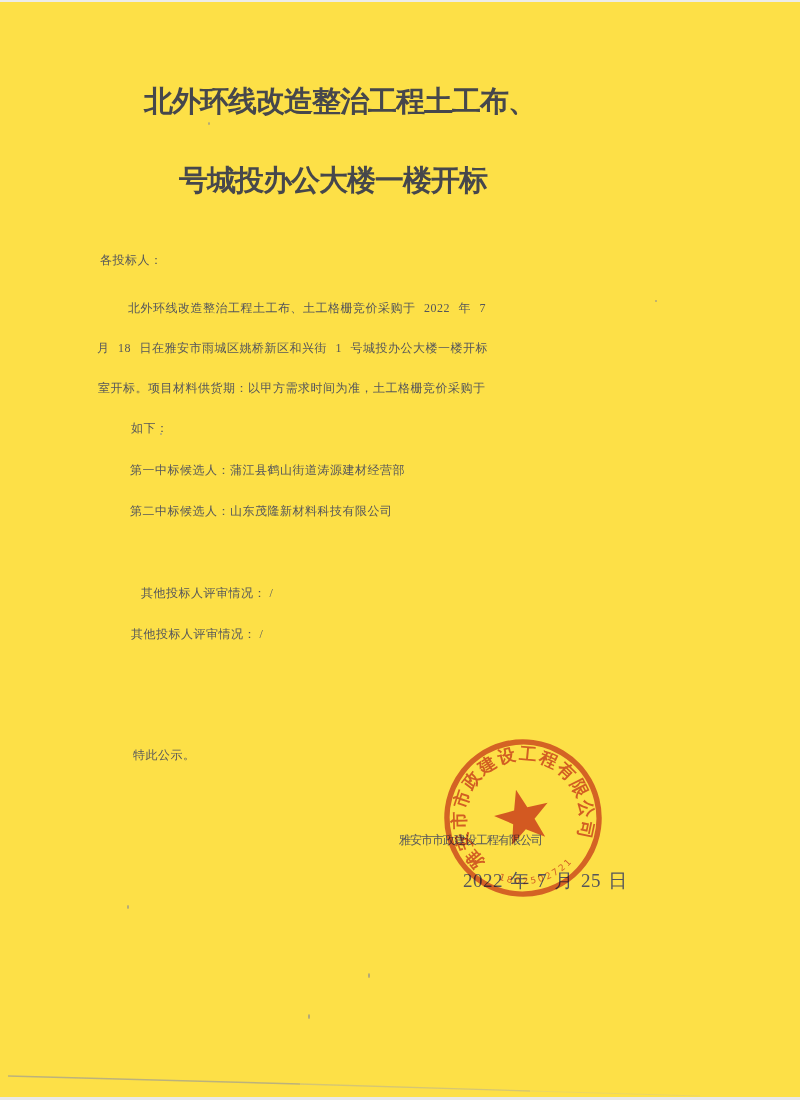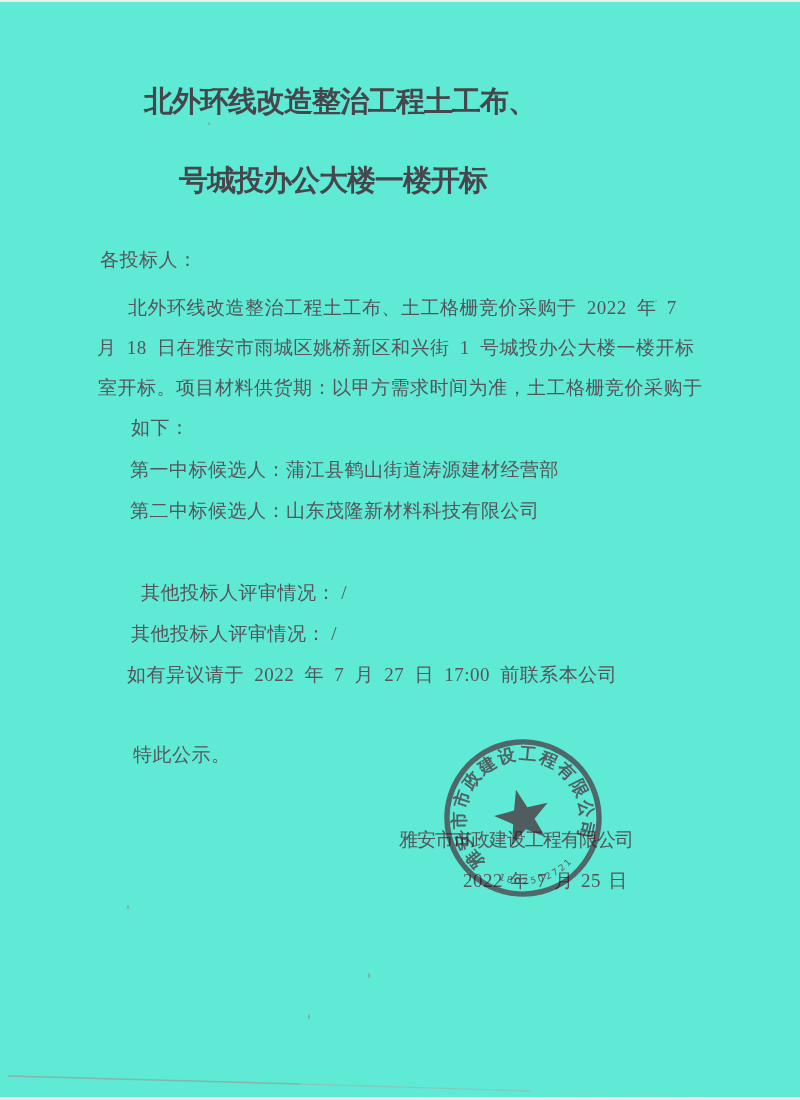--- a/index.html
+++ b/index.html
@@ -1,20 +1,20 @@
 <!DOCTYPE html>
 <html><head>
 <meta charset="utf-8">
 <style>
   html,body{margin:0;padding:0;background:#e8e8e6;}
   .page{
     position:relative;
     width:800px;height:1100px;
     margin:0 auto;
-    background:#5eead4;
+    background:#fde047;
     overflow:hidden;
     font-family:"Liberation Serif","DejaVu Serif",serif;
   }
   .page::before{ 
     content:"";position:absolute;left:0;top:0;width:100%;height:2px;
     background:#ececea;
   }
   .title{
     position:absolute;left:0;
     text-align:center;
@@ -22,21 +22,21 @@
     color:#46474c;
     font-size:29px;
     letter-spacing:-1px;
     white-space:pre;
   }
   .t1{top:82px;width:680px;}
   .t2{top:161px;width:666px;}
   .line{
     position:absolute;
     color:#55565b;
-    font-size:19px;
+    font-size:12px;
     line-height:26px;
     letter-spacing:.5px;
     white-space:pre;
   }
   .wide{word-spacing:5px;}
   .sig{letter-spacing:-1px;}
   .date{font-size:19px;word-spacing:2px;}
   .seal{
     position:absolute;
     left:428px;top:723px;
@@ -83,21 +83,20 @@
   <div class="line wide" style="left:97px;top:335px;">月 18 日在雅安市雨城区姚桥新区和兴街 1 号城投办公大楼一楼开标</div>
   <div class="line" style="left:98px;top:375px;">室开标。项目材料供货期：以甲方需求时间为准，土工格栅竞价采购于</div>
   <div class="line" style="left:99px;top:415px;margin-left:32px;">如下：</div>
 
   <div class="line" style="left:130px;top:498px;">第二中标候选人：山东茂隆新材料科技有限公司</div>
   <div class="line" style="left:130px;top:457px;">第一中标候选人：蒲江县鹤山街道涛源建材经营部</div>
 
   <div class="line" style="left:141px;top:580px;">其他投标人评审情况： /</div>
   <div class="line" style="left:131px;top:621px;">其他投标人评审情况： /</div>
 
-  <div class="line wide" style="left:127px;top:662px;">如有异议请于 2022 年 7 月 27 日 17:00 前联系本公司</div>
 
   <div class="line" style="left:133px;top:742px;">特此公示。</div>
 
   <div class="line sig" style="left:399px;top:827px;">雅安市市政建设工程有限公司</div>
   <div class="line date" style="left:463px;top:868px;">2022 年 7 月 25 日</div>
 
   <div class="seal">
     <svg viewBox="-95 -95 190 190" width="190" height="190" xmlns="http://www.w3.org/2000/svg">
       <g transform="rotate(-14)">
         <circle class="ring" cx="0" cy="0" r="76"></circle>

